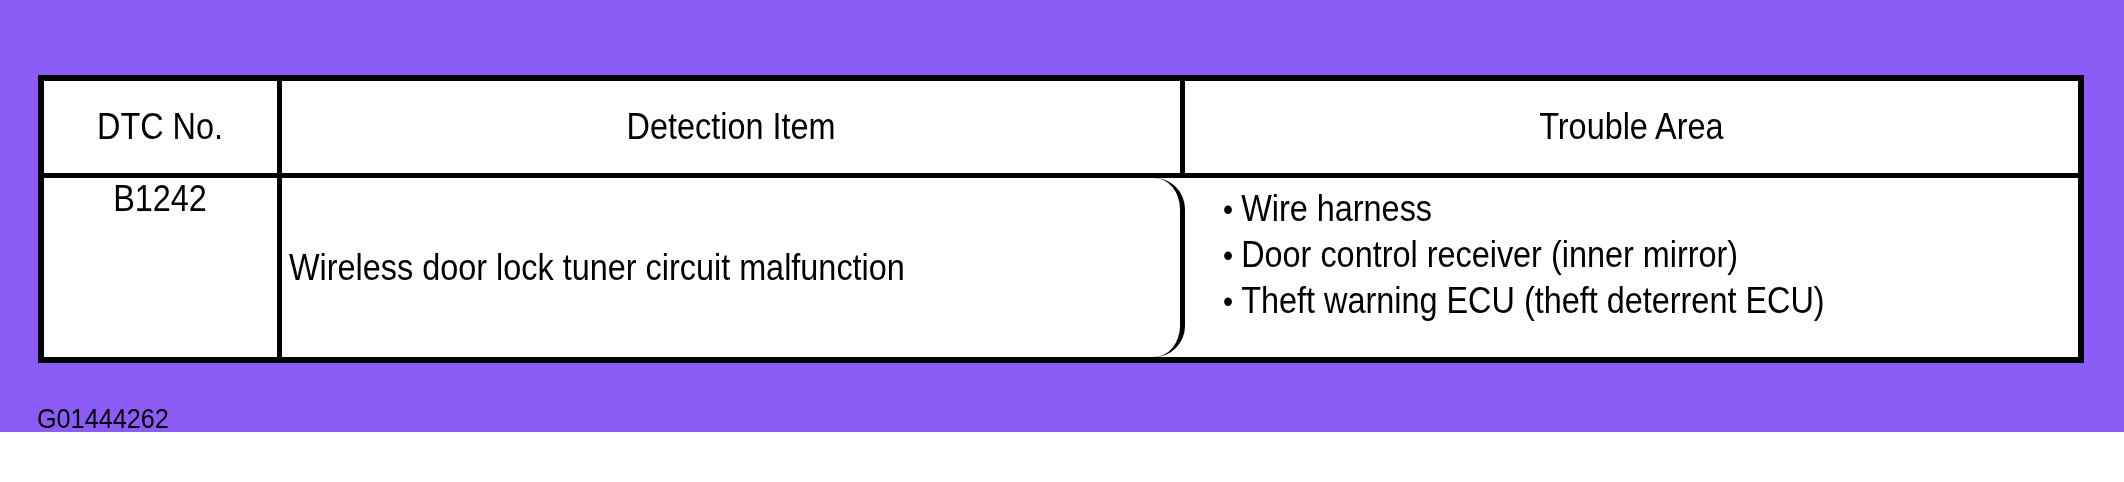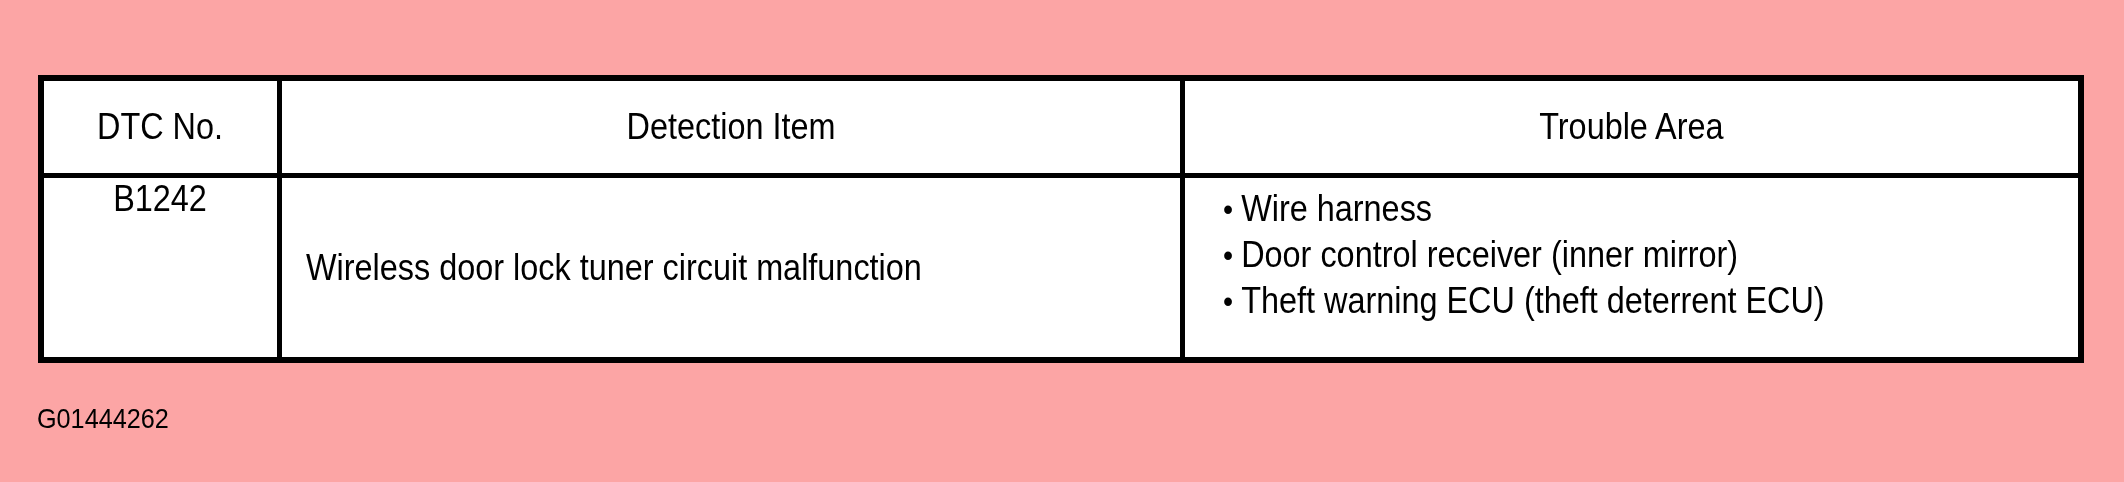--- a/index.html
+++ b/index.html
@@ -3,22 +3,22 @@
 <meta charset="utf-8">
 <style>
   html, body {
     margin: 0;
     padding: 0;
     background: #ffffff;
   }
   .page {
     position: relative;
     width: 2124px;
-    height: 482px;
-    background: #fca5a5;
+    height: 432px;
+    background: #8b5cf6;
     color: #000000;
     font-family: "Liberation Sans", sans-serif;
     overflow: hidden;
     text-decoration: underline;
   }
   
   .dtc-table {
     position: absolute;
     left: 38px;
     top: 75px;
@@ -32,21 +32,21 @@
     background: #ffffff;
   }
   .cell {
     box-sizing: border-box;
     overflow: hidden;
   }
   .rb { border-right: 5px solid #000000; }   
   .th { border-bottom: 5px solid #000000;    
         display: flex; align-items: center; justify-content: center; }
   .center { display: flex; align-items: flex-start; justify-content: center; }
-  .vmid   { display: flex; align-items: center; padding-left: 24px; }
+  .vmid   { display: flex; align-items: center; padding-left: 7px; border-radius: 31px; }
   
   .tx {
     display: inline-block;
     font-size: 36px;
     line-height: normal;
     white-space: nowrap;
     transform: scaleX(0.9);
   }
   .cx { transform-origin: center center; }
   .lx { transform-origin: left center; }

